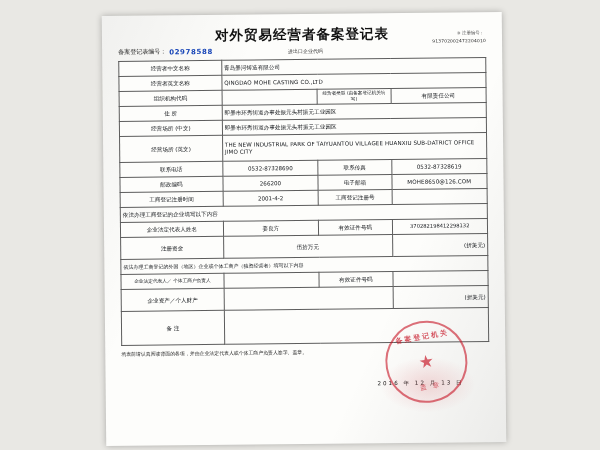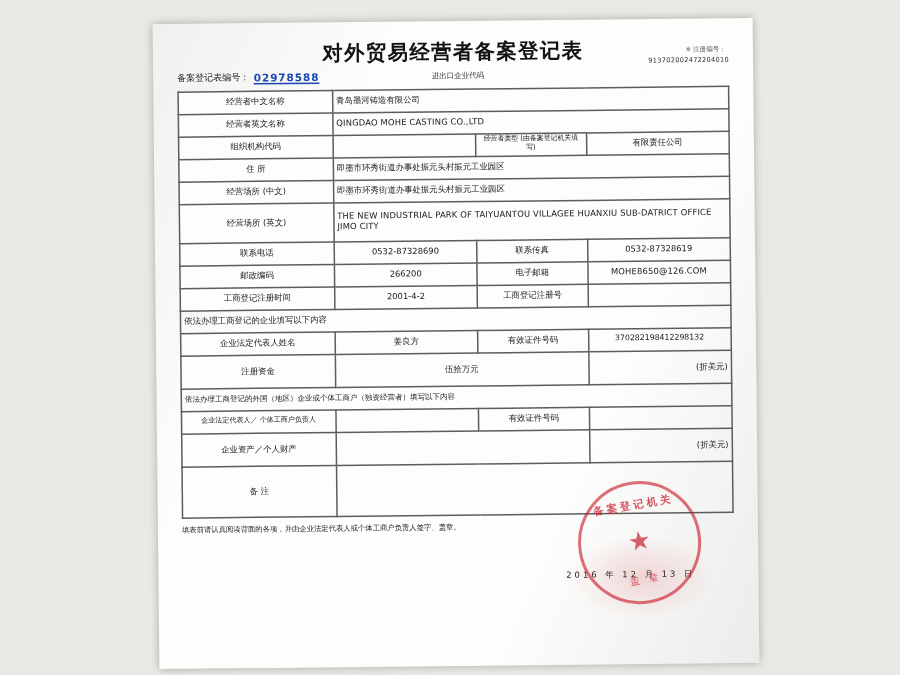--- a/index.html
+++ b/index.html
@@ -33,21 +33,20 @@
     letter-spacing:1px;
     color:#121212;
     margin-top:2px;
   }
   .regrow{
     display:flex;align-items:center;gap:3px;
     font-size:6px;color:#222;margin-top:2px;
   }
   .regno{
     color:#1a47b8;font-weight:bold;letter-spacing:.6px;font-size:7px;
-    text-decoration:underline;
     text-align:center;
   }
   .rightcode{
     position:absolute;right:0;top:16px;font-size:4.4px;color:#2b2b2b;letter-spacing:.2px;
   }
   .rightsmall{
     position:absolute;right:2px;top:8px;font-size:4.4px;color:#555;
   }
 
   table.doc{

